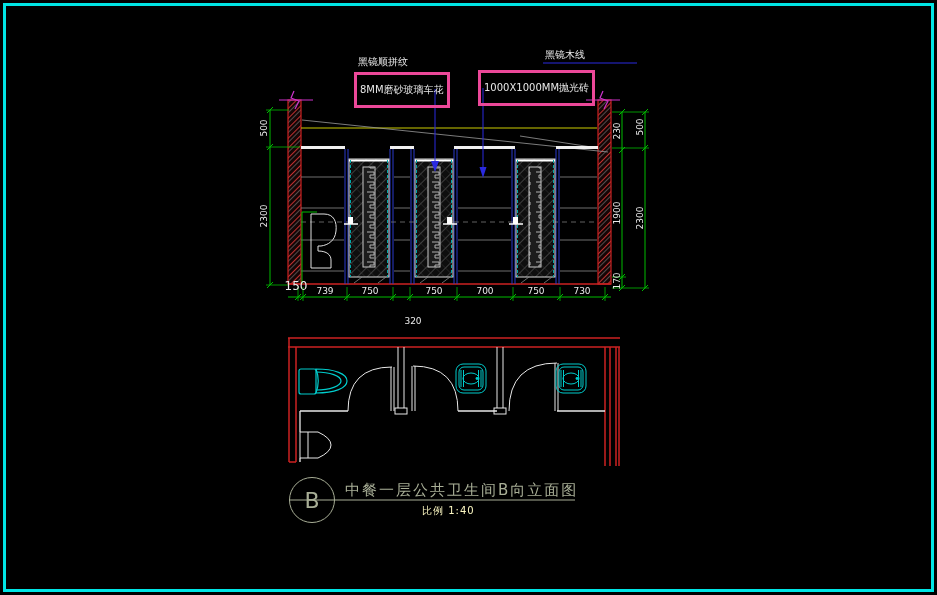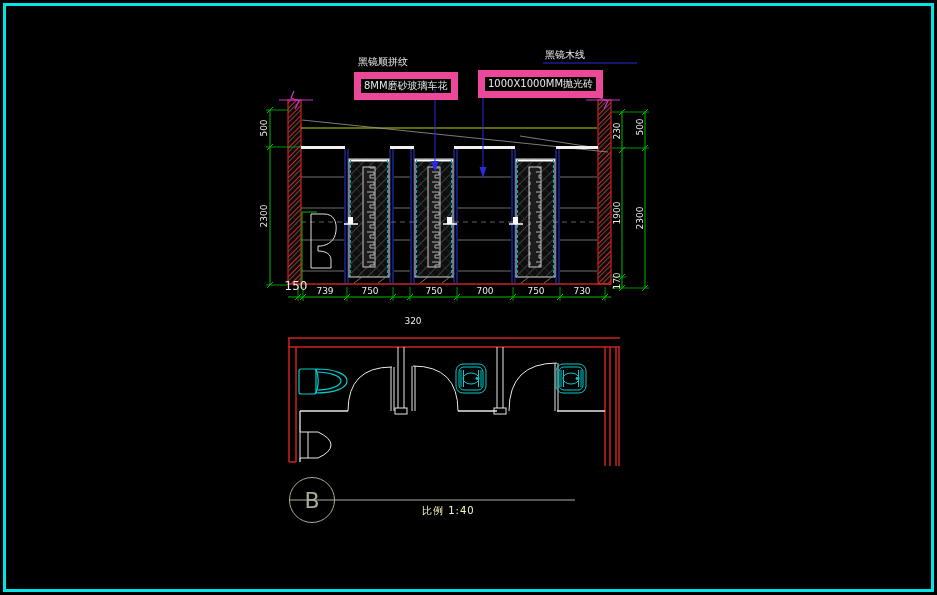--- a/index.html
+++ b/index.html
@@ -6,22 +6,22 @@
   .stage{position:relative;width:937px;height:595px;background:#000;overflow:hidden;
          font-family:"DejaVu Sans",sans-serif;}
   .frame{position:absolute;left:3px;top:3px;right:3px;bottom:3px;border:3px solid #00e5e5;}
   svg.linework{position:absolute;left:0;top:0;}
   .txt{position:absolute;color:#e8e8e8;white-space:nowrap;}
   .dim{position:absolute;color:#ececec;font-size:9px;line-height:9px;white-space:nowrap;
        transform:translate(-50%,-50%);}
   .dim.v{transform:translate(-50%,-50%) rotate(-90deg);}
   .dim.small{font-size:12px;}
   .note{font-size:10px;line-height:12px;}
-  .notebox{position:absolute;border:7px solid #ec4899;color:#e8e8e8;font-size:10px;
-           line-height:14px;padding:0 3px;white-space:nowrap;}
+  .notebox{position:absolute;border:3px solid #ec4899;color:#e8e8e8;font-size:10px;
+           line-height:14px;padding:8px 3px;white-space:nowrap;}
   .titleblock-bubble{position:absolute;left:289px;top:477px;width:44px;height:44px;
       border:1px solid #a8ae96;border-radius:50%;color:#a8ae96;font-size:22px;
       display:flex;align-items:center;justify-content:center;}
   .main-title{position:absolute;left:345px;top:481px;color:#a9af97;font-size:15px;
       letter-spacing:2px;white-space:nowrap;}
   .scale-label{position:absolute;left:422px;top:504px;color:#fef9c3;font-size:10px;
       letter-spacing:1px;white-space:nowrap;}
   .brand{position:absolute;right:12px;bottom:14px;text-align:center;}
   .brand .name{color:#7c7c7c;font-size:27px;font-weight:bold;letter-spacing:1px;line-height:27px;}
   .brand .sub{color:#565656;font-size:8px;letter-spacing:10px;margin-top:2px;padding-left:10px;}
@@ -325,15 +325,16 @@
   <span class="dim v" style="left:617px;top:131px;">230</span>
   <span class="dim v" style="left:617px;top:213px;">1900</span>
   <span class="dim v" style="left:617px;top:281px;">170</span>
 
   <span class="dim v" style="left:640px;top:127px;">500</span>
   <span class="dim v" style="left:640px;top:218px;">2300</span>
 
   <div class="titleblock-bubble">
     <span>B</span>
   </div>
+  <div class="main-title">中餐一层公共卫生间B向立面图</div>
   <div class="scale-label">比例 1:40</div>
 
 </div>
 
 </body></html>

